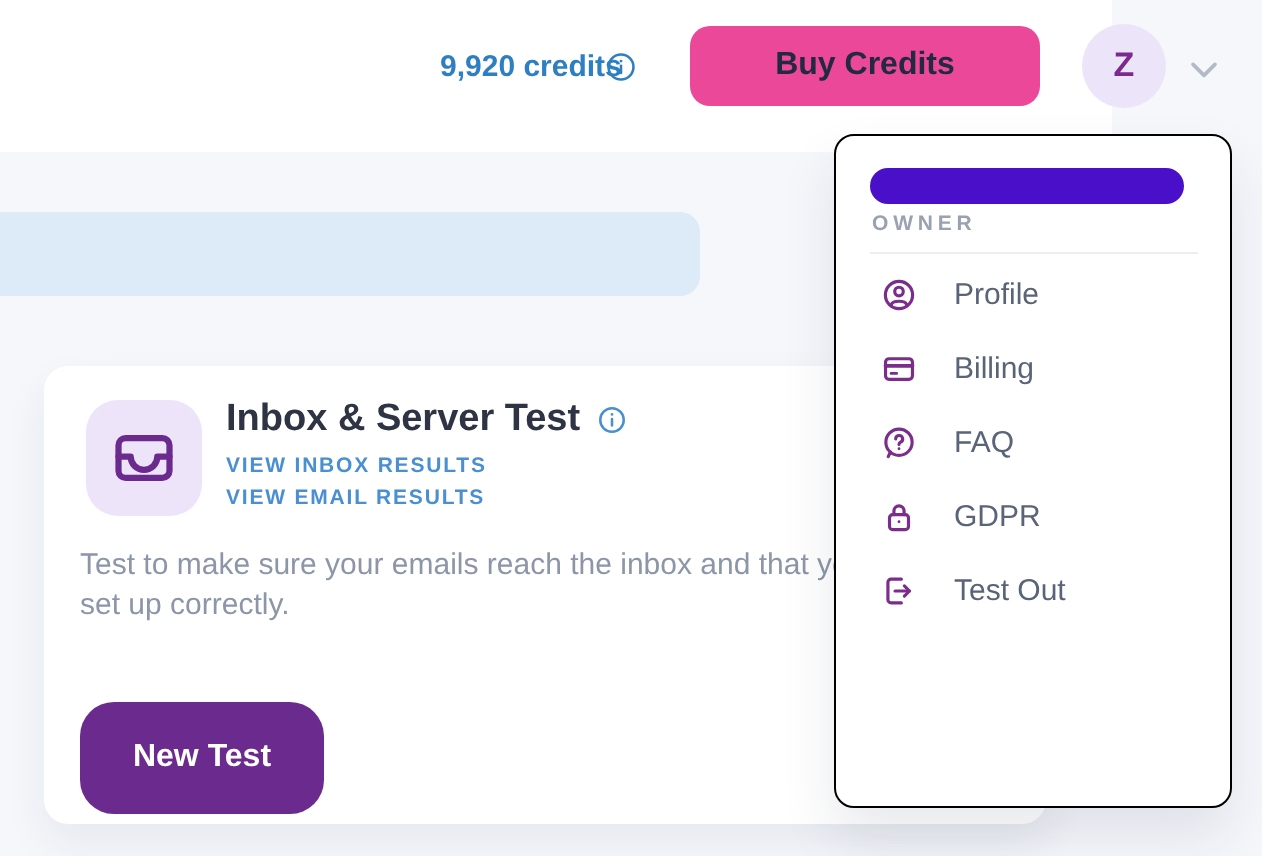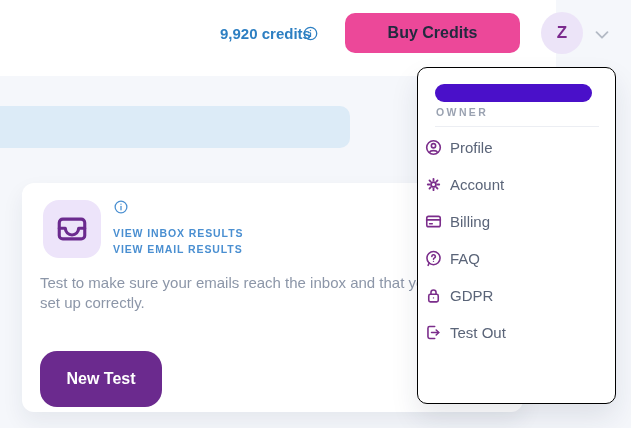--- a/index.html
+++ b/index.html
@@ -44,21 +44,21 @@
   
   .dropdown{position:absolute;left:417px;top:67px;width:199px;height:337px;background:#ffffff;
             border:1px solid #000000;border-radius:10px;box-sizing:border-box;
             box-shadow:0 14px 28px rgba(30,40,70,.10);}
   .name-pill{position:absolute;left:17px;top:16px;width:157px;height:18px;border-radius:9px;
              background:#4a10c9;}
   .owner-label{position:absolute;left:18px;top:38px;font-size:10.5px;font-weight:600;
                letter-spacing:2.4px;color:#9aa2b1;}
   .dd-divider{position:absolute;left:17px;top:58px;width:164px;height:1px;background:#eceef3;}
   .menu{position:absolute;left:0;top:61px;width:100%;}
-  .menu-item{display:flex;align-items:center;height:37px;padding-left:6px;gap:7px;cursor:pointer;}
+  .menu-item{display:flex;align-items:center;height:37px;padding-left:22px;gap:18px;cursor:pointer;}
   .mi-icon{width:19px;height:19px;color:#7b2d8b;flex:none;}
   .mi-icon.dark{color:#1d1d21;}
   .mi-icon svg{width:100%;height:100%;display:block;}
   .mi-label{font-size:15px;color:#5a6478;}
 
   svg{display:block;}
 </style>
 </head>
 <body>
 
@@ -87,20 +87,21 @@
   <div class="banner"></div>
 
   <div class="card">
     <div class="tile">
       <svg viewBox="0 0 24 24" fill="none" stroke="currentColor" stroke-width="2.2" stroke-linecap="round" stroke-linejoin="round">
         <path d="M5.5 5 h13 a2.5 2.5 0 0 1 2.5 2.5 v9 a2.5 2.5 0 0 1 -2.5 2.5 h-13 a2.5 2.5 0 0 1 -2.5 -2.5 v-9 a2.5 2.5 0 0 1 2.5 -2.5 z"></path>
         <path d="M3 11.5 h4.3 a4.7 4.7 0 0 0 9.4 0 H21"></path>
       </svg>
     </div>
     <div class="card-title">
+      <span>Inbox &amp; Server Test</span>
       <span class="title-info">
         <svg viewBox="0 0 24 24" fill="none" stroke="currentColor" stroke-width="1.9" stroke-linecap="round">
           <circle cx="12" cy="12" r="8.8"></circle>
             <line x1="12" y1="11.2" x2="12" y2="16.2"></line>
           <circle cx="12" cy="7.8" r="1" fill="currentColor" stroke="none"></circle>
         </svg>
       </span>
     </div>
     <a class="view-link link-1">VIEW INBOX RESULTS</a>
     <a class="view-link link-2">VIEW EMAIL RESULTS</a>
@@ -122,36 +123,20 @@
         <span class="mi-icon">
           <svg viewBox="0 0 24 24" fill="none" stroke="currentColor" stroke-width="2" stroke-linecap="round" stroke-linejoin="round">
             <circle cx="12" cy="12" r="8.6"></circle>
               <circle cx="12" cy="9.8" r="2.7"></circle>
             <path d="M7.2 17.9 c1 -2.6 8.6 -2.6 9.6 0"></path>
           </svg>
         </span>
         <span class="mi-label">Profile</span>
       </div>
 
-      <div class="menu-item">
-        <span class="mi-icon">
-          <svg viewBox="0 0 24 24" fill="none" stroke="currentColor" stroke-width="2.3" stroke-linecap="round">
-            <circle cx="12" cy="12" r="3.1"></circle>
-            <line x1="17.2" y1="12" x2="19.2" y2="12"></line>
-              <line x1="6.8" y1="12" x2="4.8" y2="12"></line>
-            <line x1="12" y1="17.2" x2="12" y2="19.2"></line>
-              <line x1="12" y1="6.8" x2="12" y2="4.8"></line>
-            <line x1="15.68" y1="15.68" x2="17.09" y2="17.09"></line>
-              <line x1="8.32" y1="8.32" x2="6.91" y2="6.91"></line>
-            <line x1="15.68" y1="8.32" x2="17.09" y2="6.91"></line>
-              <line x1="8.32" y1="15.68" x2="6.91" y2="17.09"></line>
-          </svg>
-        </span>
-        <span class="mi-label">Account</span>
-      </div>
 
       <div class="menu-item">
         <span class="mi-icon">
           <svg viewBox="0 0 24 24" fill="none" stroke="currentColor" stroke-width="2" stroke-linecap="round" stroke-linejoin="round">
             <rect x="3.5" y="5.5" width="17" height="13" rx="2.2"></rect>
             <line x1="3.5" y1="10" x2="20.5" y2="10" stroke-width="2.4"></line>
             <line x1="7" y1="14.8" x2="10.5" y2="14.8" stroke-width="1.8"></line>
           </svg>
         </span>
         <span class="mi-label">Billing</span>

